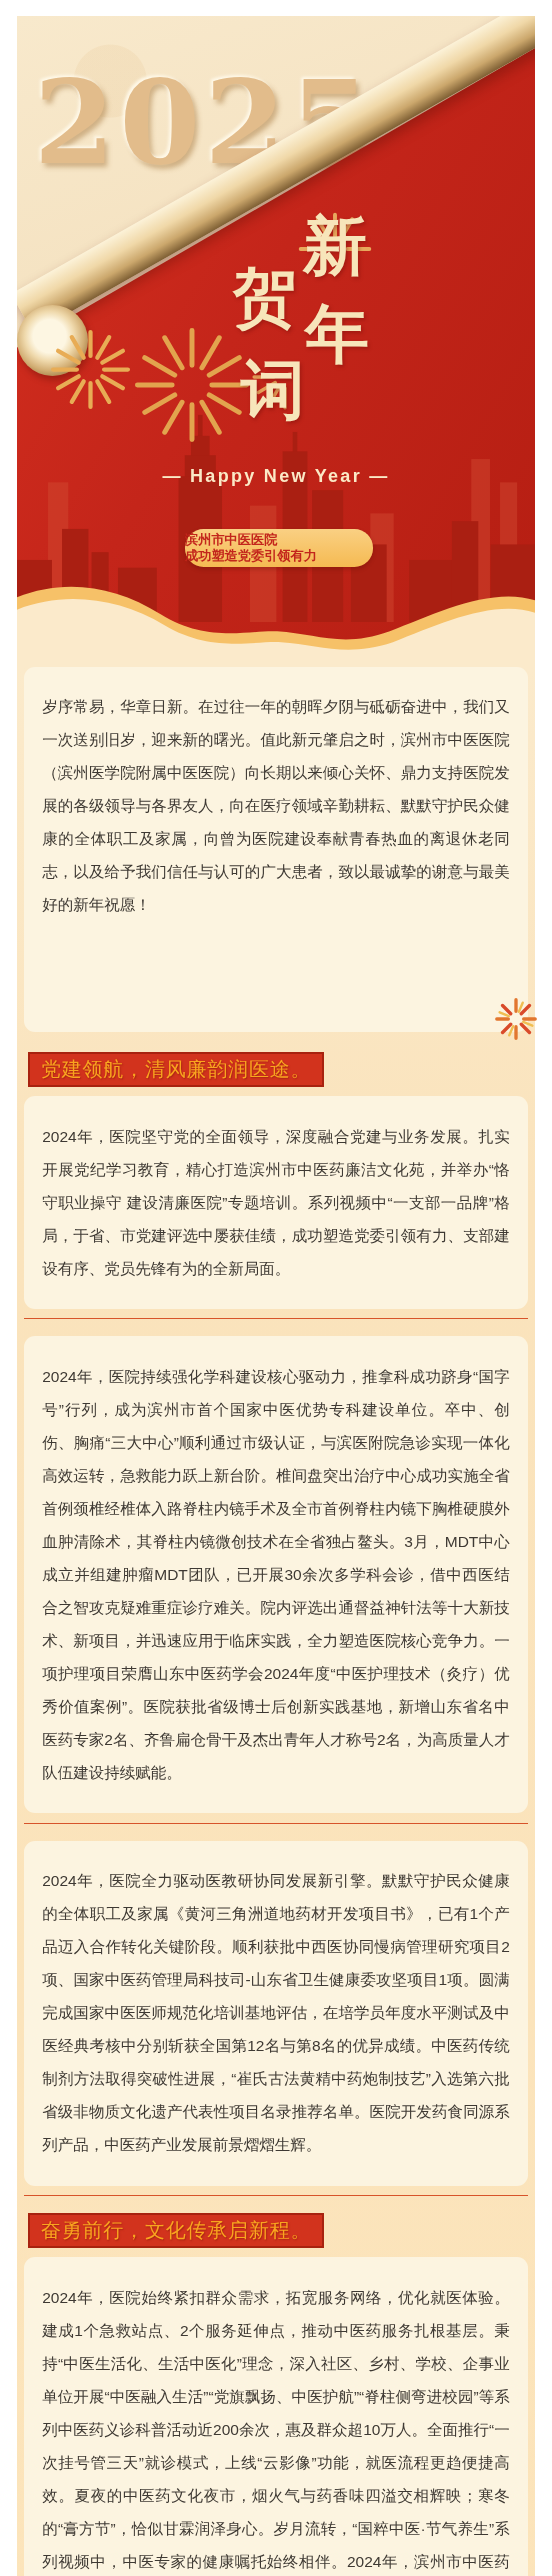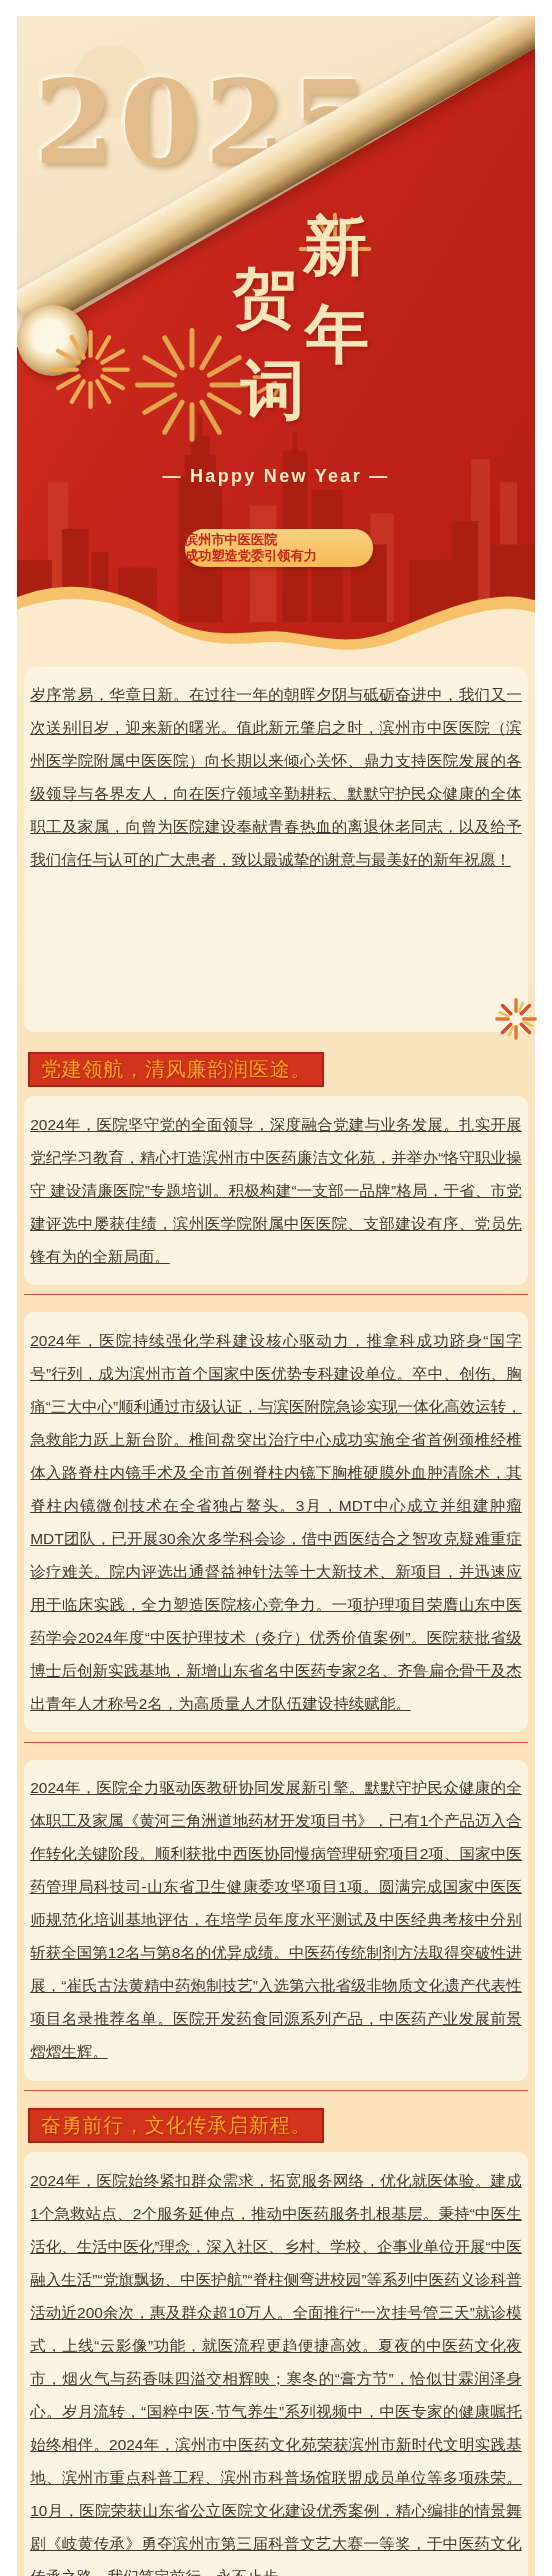--- a/index.html
+++ b/index.html
@@ -71,21 +71,21 @@
   
   .content{
     position:relative;width:518px;min-height:1910px;box-sizing:border-box;
     background:linear-gradient(180deg,#FBEACB 0%,#FAE3BC 25%,#FCE4BA 100%);
     padding:0 7px 23px;
   }
   .card{
     position:relative;background:#FCF4E0;border-radius:11px;
     padding:11.6px 6.2px 12.4px;box-sizing:border-box;
   }
-  .card p{margin:0;font-size:15.5px;line-height:33px;color:#3E3933;text-align:justify;text-decoration:underline;}
+  .card p{margin:12px;font-size:15.5px;line-height:33px;color:#3E3933;text-align:justify;}
   .card p + p{margin-top:17px;}
   .card-intro{min-height:365px;}
   .card-s0{min-height:115px;}
   .card-s1{min-height:264px;}
   .card-s2{min-height:208px;}
   .card-s3{min-height:261px;}
   .corner-fw{position:absolute;right:-12.4px;bottom:-11px;width:48px;height:48px;}
   .sec-head{
     width:fit-content;margin:0 0 9.3px 3.9px;
     background:#D2331D;border:2.3px solid #A8220F;box-sizing:border-box;
@@ -176,21 +176,21 @@
       <p>岁序常易，华章日新。在过往一年的朝晖夕阴与砥砺奋进中，我们又一次送别旧岁，迎来新的曙光。值此新元肇启之时，滨州市中医医院（滨州医学院附属中医医院）向长期以来倾心关怀、鼎力支持医院发展的各级领导与各界友人，向在医疗领域辛勤耕耘、默默守护民众健康的全体职工及家属，向曾为医院建设奉献青春热血的离退休老同志，以及给予我们信任与认可的广大患者，致以最诚挚的谢意与最美好的新年祝愿！</p>
       <svg class="corner-fw" viewBox="-50 -50 100 100">
         <path stroke="#E2762F" stroke-width="7" stroke-linecap="round" fill="none" d="M16 0L40 0 M0 16L0 40 M-16 0L-40 0 M0 -16L0 -40"></path>
         <path stroke="#D94A2A" stroke-width="7" stroke-linecap="round" fill="none" d="M11 11L28 28 M-11 11L-28 28 M-11 -11L-28 -28 M11 -11L28 -28"></path>
         <path stroke="#F0BE52" stroke-width="5" stroke-linecap="round" fill="none" d="M15 6L34 14 M-6 15L-14 34 M-15 -6L-34 -14 M6 -15L14 -34"></path>
       </svg>
     </section>
 
     <h2 class="sec-head first">党建领航，清风廉韵润医途。</h2>
     <section class="card card-s0">
-      <p>2024年，医院坚守党的全面领导，深度融合党建与业务发展。扎实开展党纪学习教育，精心打造滨州市中医药廉洁文化苑，并举办“恪守职业操守 建设清廉医院”专题培训。积极构建“一支部一品牌”格局，于省、市党建评选中屡获佳绩，滨州医学院附属中医医院、支部建设有序、党员先锋有为的全新局面。</p>
+      <p>2024年，医院坚守党的全面领导，深度融合党建与业务发展。扎实开展党纪学习教育，精心打造滨州市中医药廉洁文化苑，并举办“恪守职业操守 建设清廉医院”专题培训。系列视频中“一支部一品牌”格局，于省、市党建评选中屡获佳绩，成功塑造党委引领有力、支部建设有序、党员先锋有为的全新局面。</p>
     </section>
 
     <hr class="divider">
     <section class="card card-s1">
       <p>2024年，医院持续强化学科建设核心驱动力，推拿科成功跻身“国字号”行列，成为滨州市首个国家中医优势专科建设单位。卒中、创伤、胸痛“三大中心”顺利通过市级认证，与滨医附院急诊实现一体化高效运转，急救能力跃上新台阶。椎间盘突出治疗中心成功实施全省首例颈椎经椎体入路脊柱内镜手术及全市首例脊柱内镜下胸椎硬膜外血肿清除术，其脊柱内镜微创技术在全省独占鳌头。3月，MDT中心成立并组建肿瘤MDT团队，已开展30余次多学科会诊，借中西医结合之智攻克疑难重症诊疗难关。院内评选出通督益神针法等十大新技术、新项目，并迅速应用于临床实践，全力塑造医院核心竞争力。一项护理项目荣膺山东中医药学会2024年度“中医护理技术（灸疗）优秀价值案例”。医院获批省级博士后创新实践基地，新增山东省名中医药专家2名、齐鲁扁仓骨干及杰出青年人才称号2名，为高质量人才队伍建设持续赋能。</p>
     </section>
 
     <hr class="divider">
     <section class="card card-s2">
       <p>2024年，医院全力驱动医教研协同发展新引擎。默默守护民众健康的全体职工及家属《黄河三角洲道地药材开发项目书》，已有1个产品迈入合作转化关键阶段。顺利获批中西医协同慢病管理研究项目2项、国家中医药管理局科技司-山东省卫生健康委攻坚项目1项。圆满完成国家中医医师规范化培训基地评估，在培学员年度水平测试及中医经典考核中分别斩获全国第12名与第8名的优异成绩。中医药传统制剂方法取得突破性进展，“崔氏古法黄精中药炮制技艺”入选第六批省级非物质文化遗产代表性项目名录推荐名单。医院开发药食同源系列产品，中医药产业发展前景熠熠生辉。</p>

